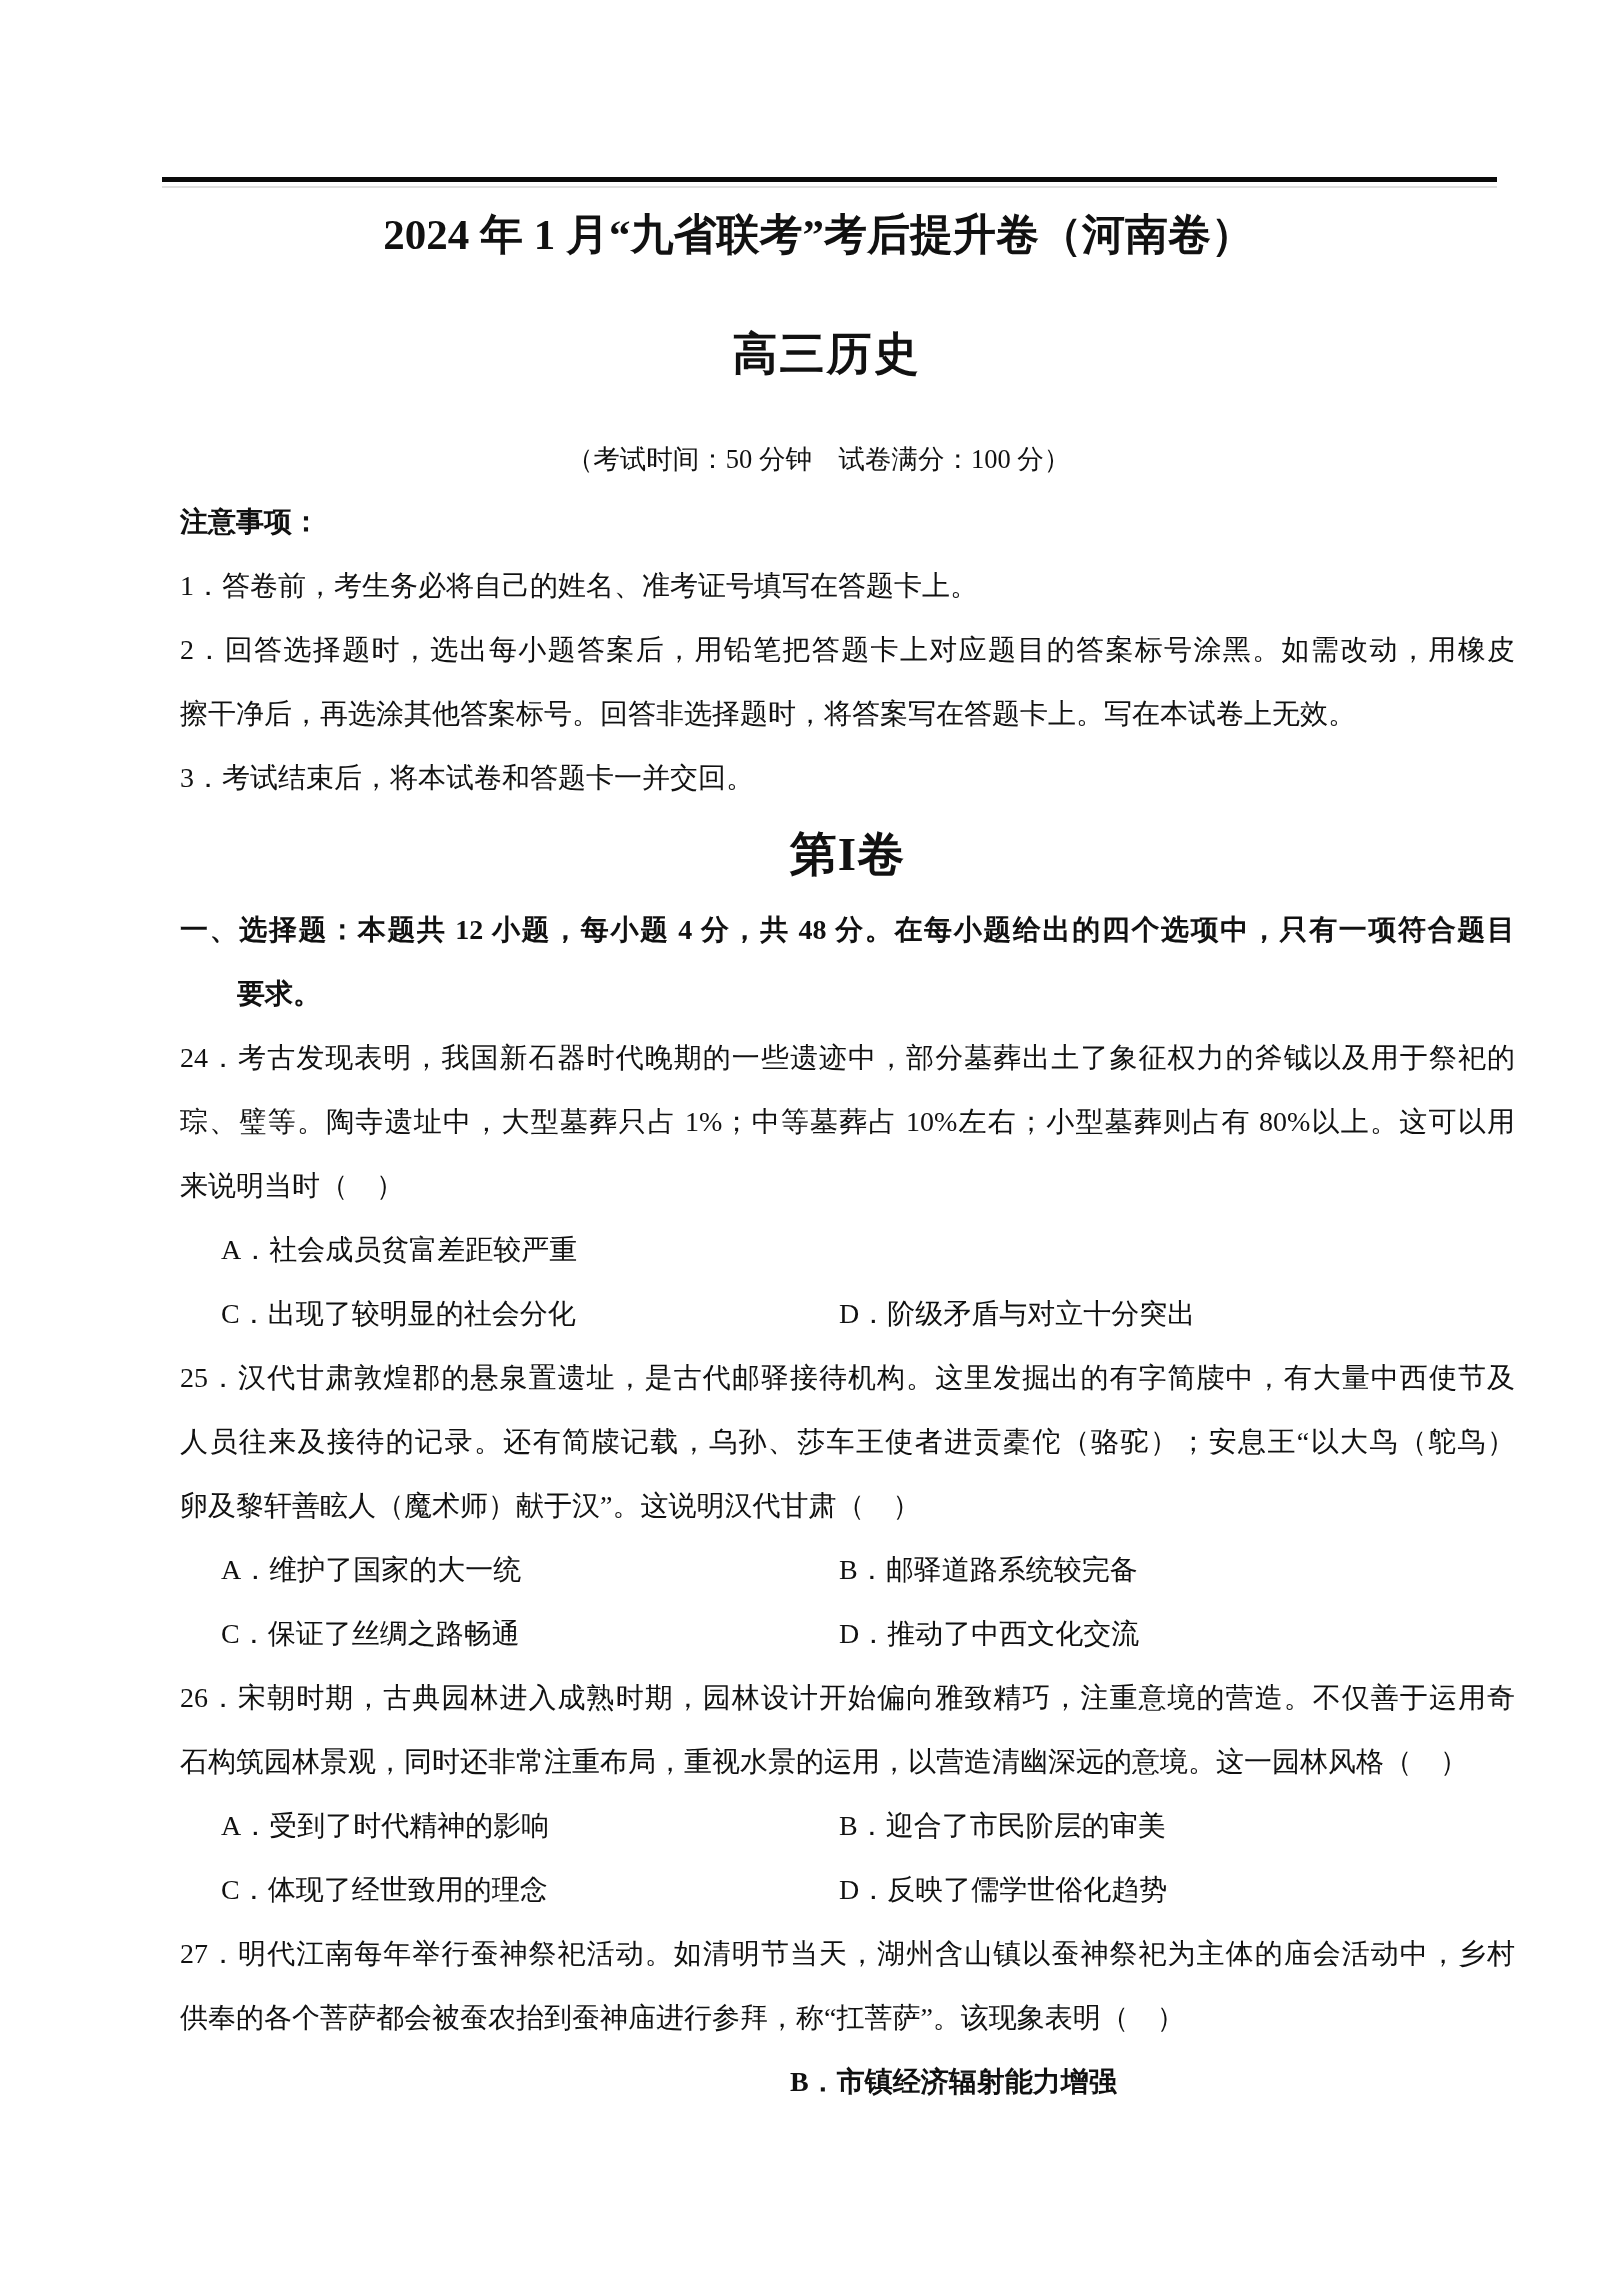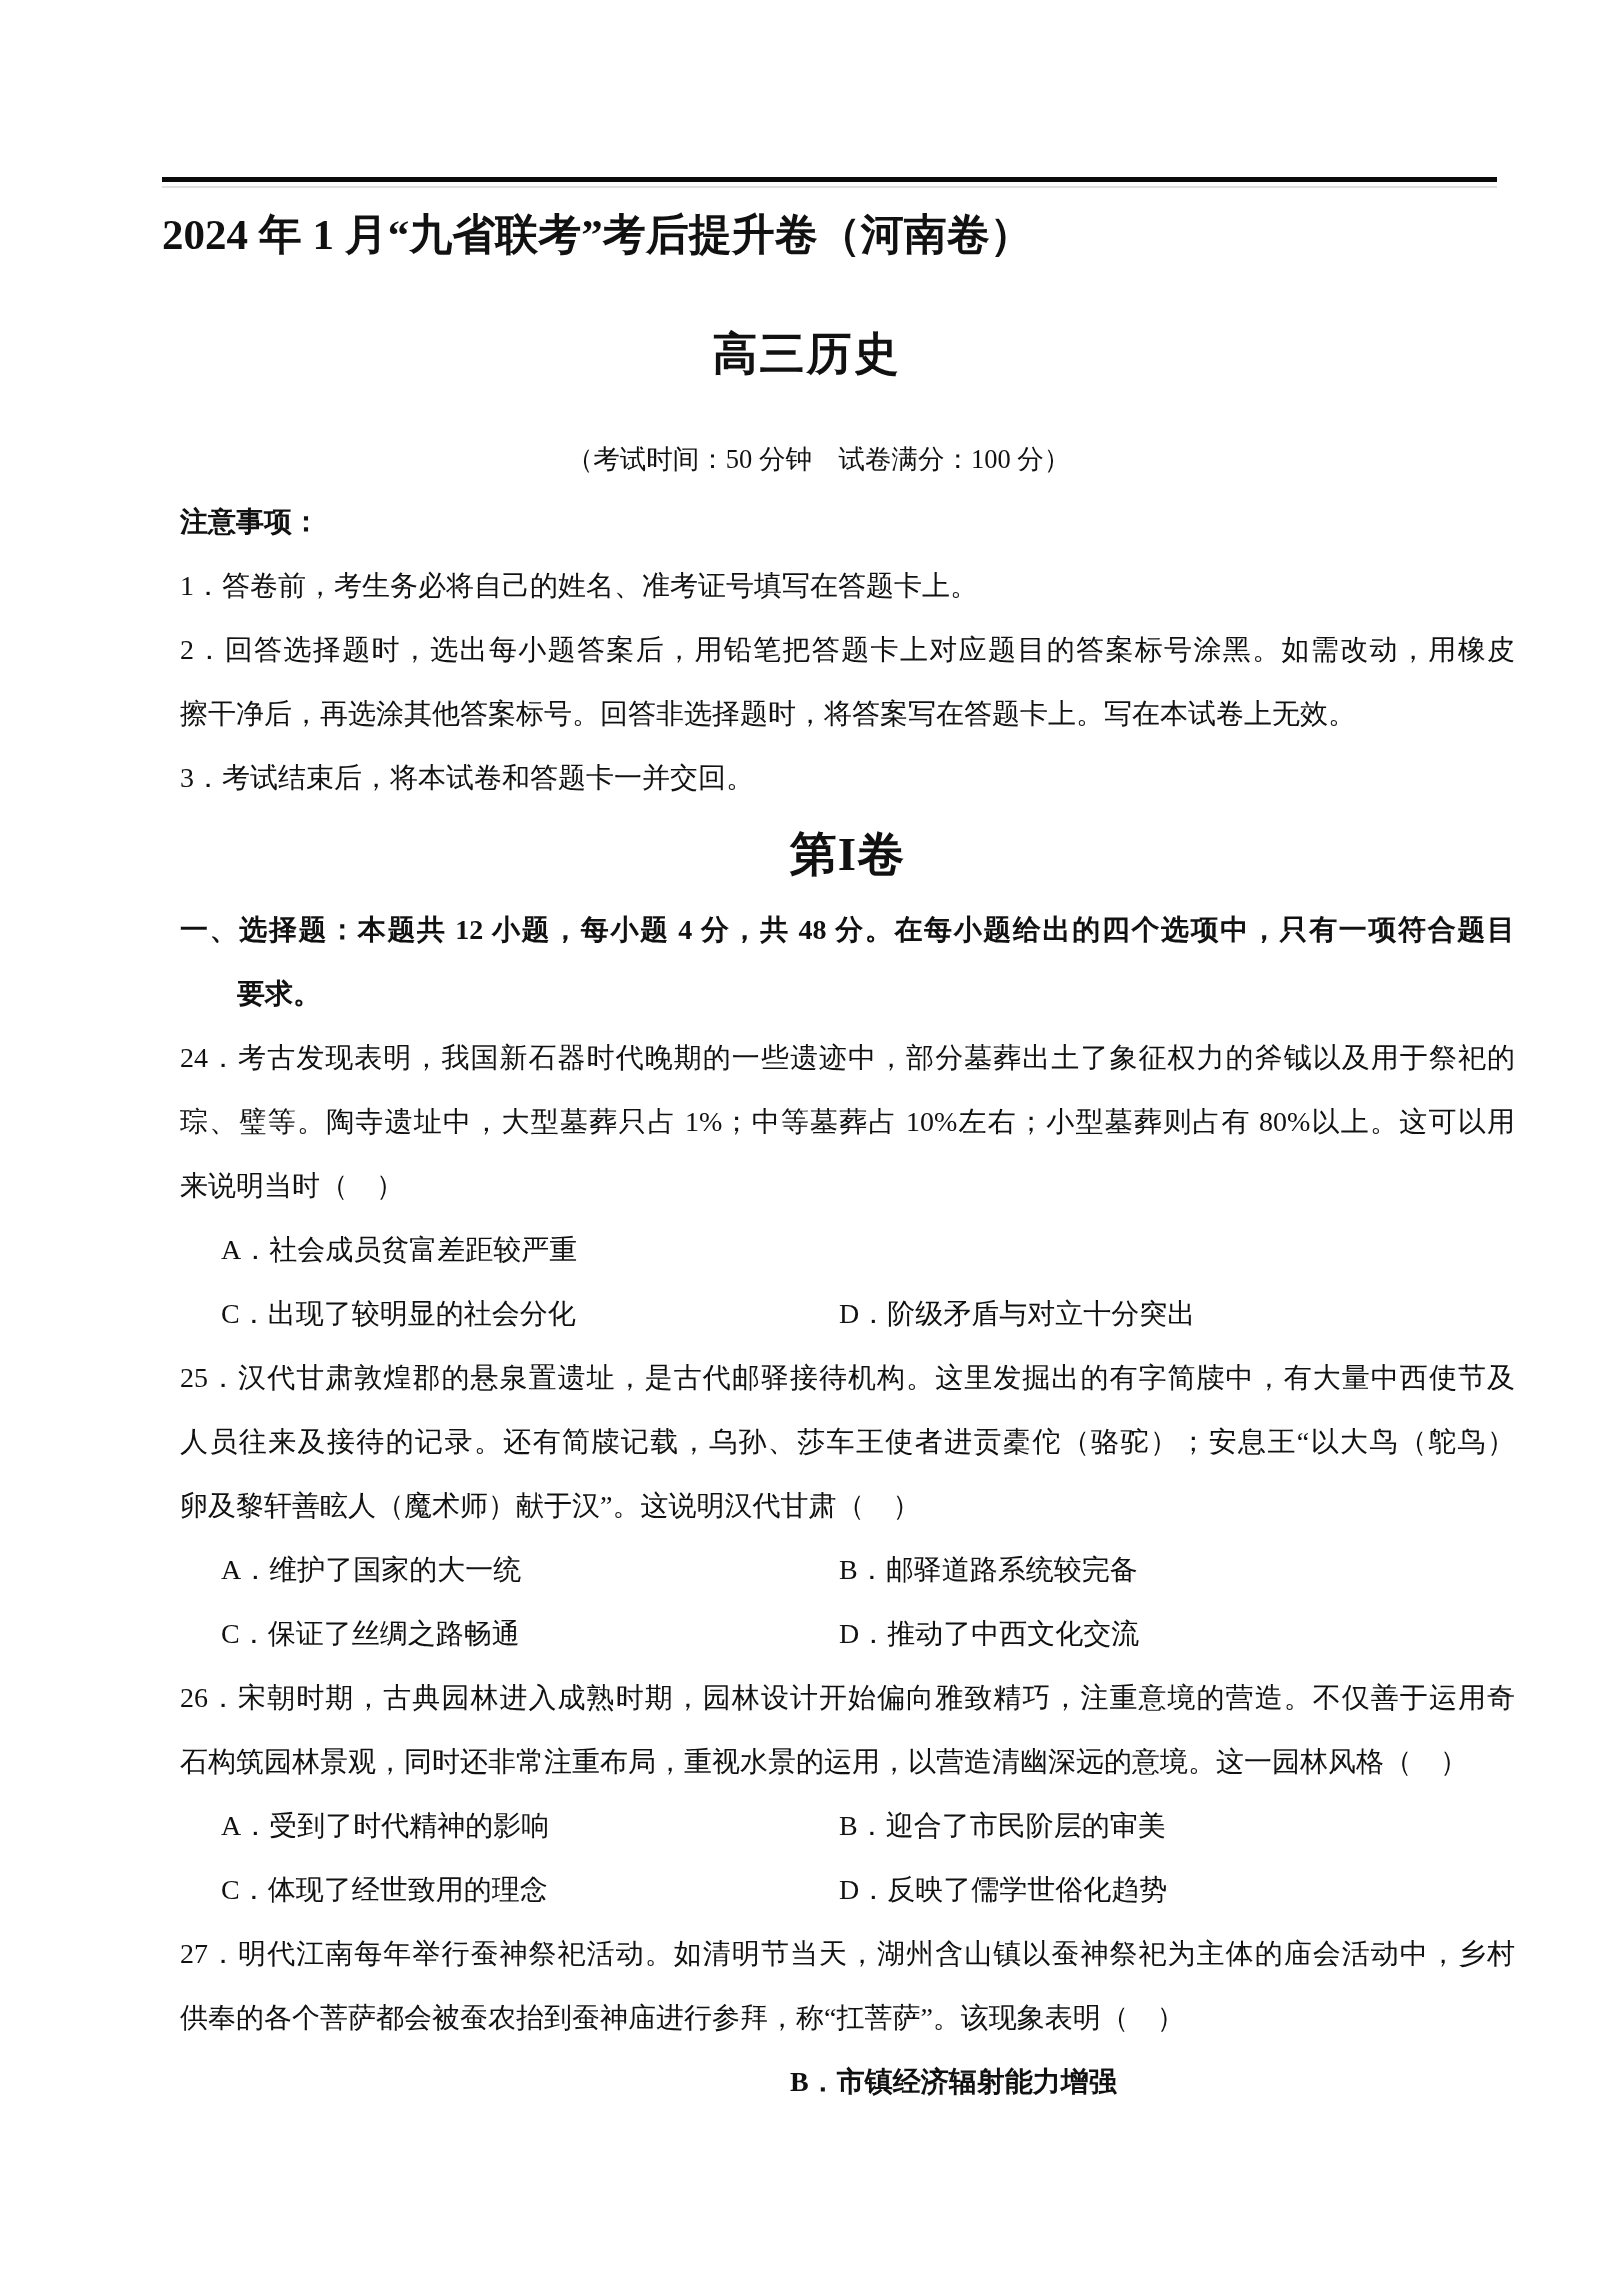--- a/index.html
+++ b/index.html
@@ -30,26 +30,26 @@
   }
   .title {
     position: absolute;
     left: 162px;
     top: 209px;
     width: 1313px;
     margin: 0;
     font-size: 43px;
     line-height: 51px;
     font-weight: 700;
-    text-align: left;
+    text-align: center;
     white-space: nowrap;
   }
   .subtitle {
     position: absolute;
-    left: 150px;
+    left: 170px;
     top: 327px;
     width: 1313px;
     margin: 0;
     font-size: 45px;
     line-height: 55px;
     font-weight: 700;
     text-align: center;
     letter-spacing: 2px;
   }
   .exam-info {

